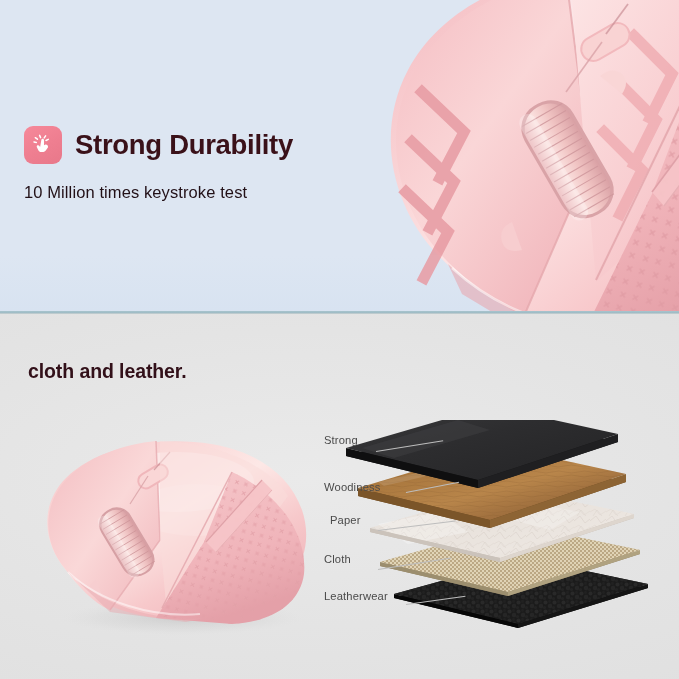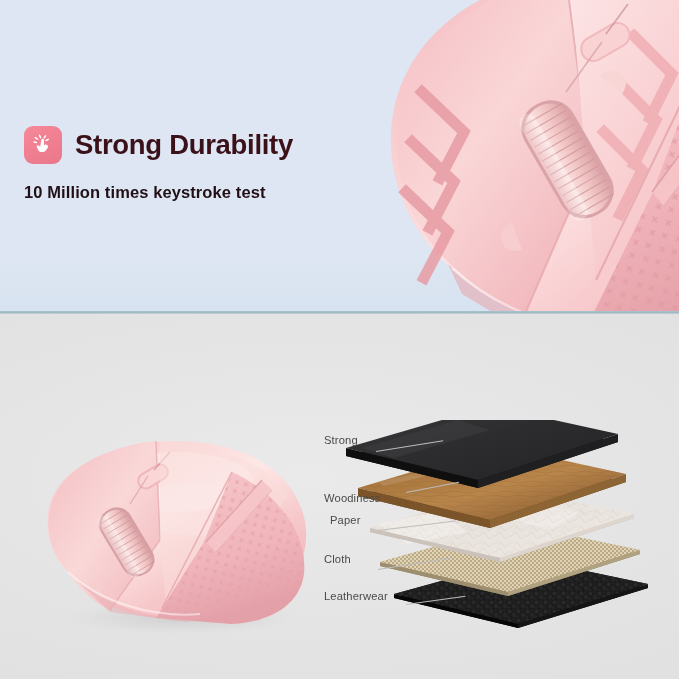--- a/index.html
+++ b/index.html
@@ -36,21 +36,21 @@
     display: flex; align-items: center; justify-content: center;
     flex: 0 0 38px;
   }
   .badge-icon svg { display: block; }
   .head-title {
     font-size: 27.5px; font-weight: 700; color: #3a1119;
     letter-spacing: -0.3px; line-height: 1; white-space: nowrap;
   }
   .head-sub {
     margin-top: 19px; font-size: 16.5px; color: #221017;
-    letter-spacing: 0.1px; white-space: nowrap; font-weight: bold;
+    letter-spacing: 0.1px; white-space: nowrap;
   }
 
   
   .mouse-hero { position: absolute; left: 352px; top: -36px; width: 430px; height: 360px; }
 
   
   .body-head {
     position: absolute; left: 28px; top: 358px;
     font-size: 19.5px; font-weight: 700; color: #321019;
     line-height: 1.42; letter-spacing: -0.1px;
@@ -217,20 +217,21 @@
       </div>
       <div class="head-sub">10 Million times keystroke test</div>
     </div>
   </div>
 
   <div class="panel-divider"></div>
 
   <div class="panel-bottom"></div>
 
   <div class="body-head">
+    <div>cloth and leather.</div>
   </div>
 
   <div class="mouse-small">
     <svg width="288" height="206" viewBox="0 0 288 206">
       <defs>
         <linearGradient id="sBody" x1="0.05" y1="0.05" x2="0.85" y2="1">
           <stop offset="0%" stop-color="#f5c1c4"></stop>
           <stop offset="20%" stop-color="#fad6d6"></stop>
           <stop offset="45%" stop-color="#fde8e6"></stop>
           <stop offset="70%" stop-color="#f7c9cb"></stop>
@@ -427,20 +428,20 @@
     </svg>
 
     <div class="stack-labels">
       <div class="lead" style="left:58px;  top:31px;  width:68px; transform:rotate(-9deg);"></div>
       <div class="lead" style="left:88px;  top:72px;  width:54px; transform:rotate(-11deg);"></div>
       <div class="lead" style="left:60px;  top:110px; width:78px; transform:rotate(-7deg);"></div>
       <div class="lead" style="left:60px;  top:149px; width:74px; transform:rotate(-9deg);"></div>
       <div class="lead" style="left:88px;  top:184px; width:60px; transform:rotate(-8deg);"></div>
 
       <div class="mat-label" style="left:6px;  top:14px;">Strong</div>
-      <div class="mat-label" style="left:6px;  top:72px;">Woodiness</div>
+      <div class="mat-label" style="left:6px;  top:61px;">Woodiness</div>
       <div class="mat-label" style="left:12px;  top:94px;">Paper</div>
       <div class="mat-label" style="left:6px;  top:133px;">Cloth</div>
       <div class="mat-label" style="left:6px;  top:170px;">Leatherwear</div>
     </div>
   </div>
 
 </div>
 
 </body></html>

